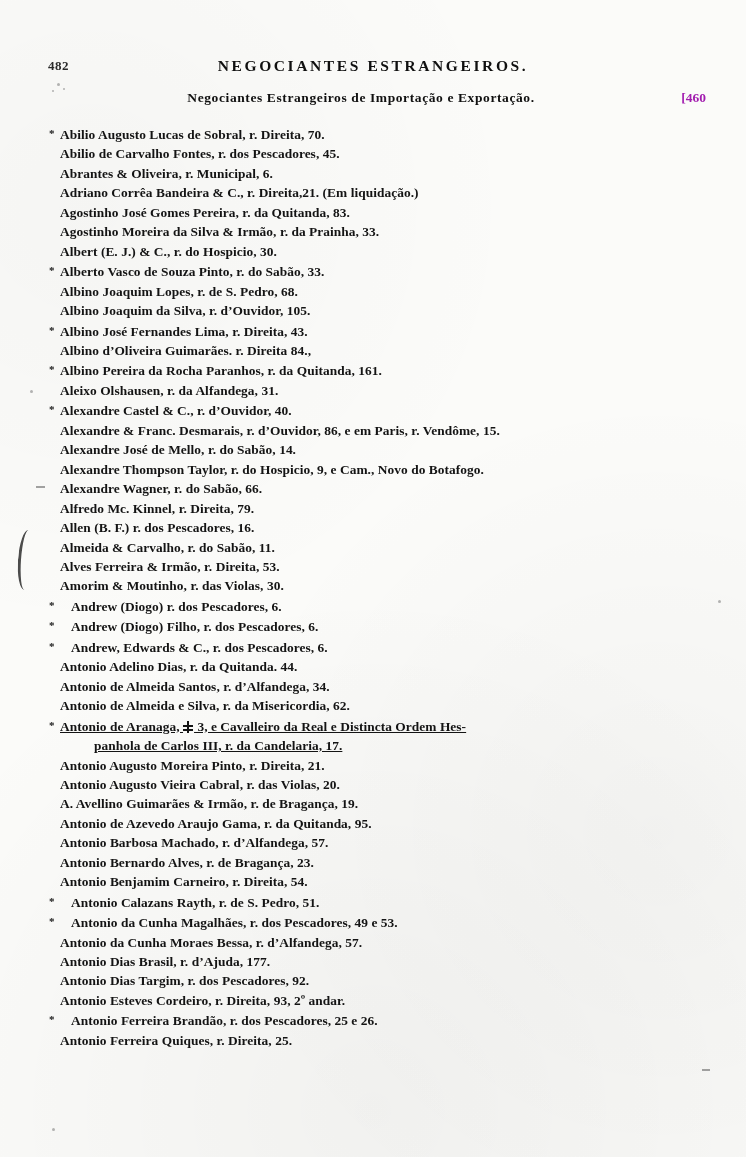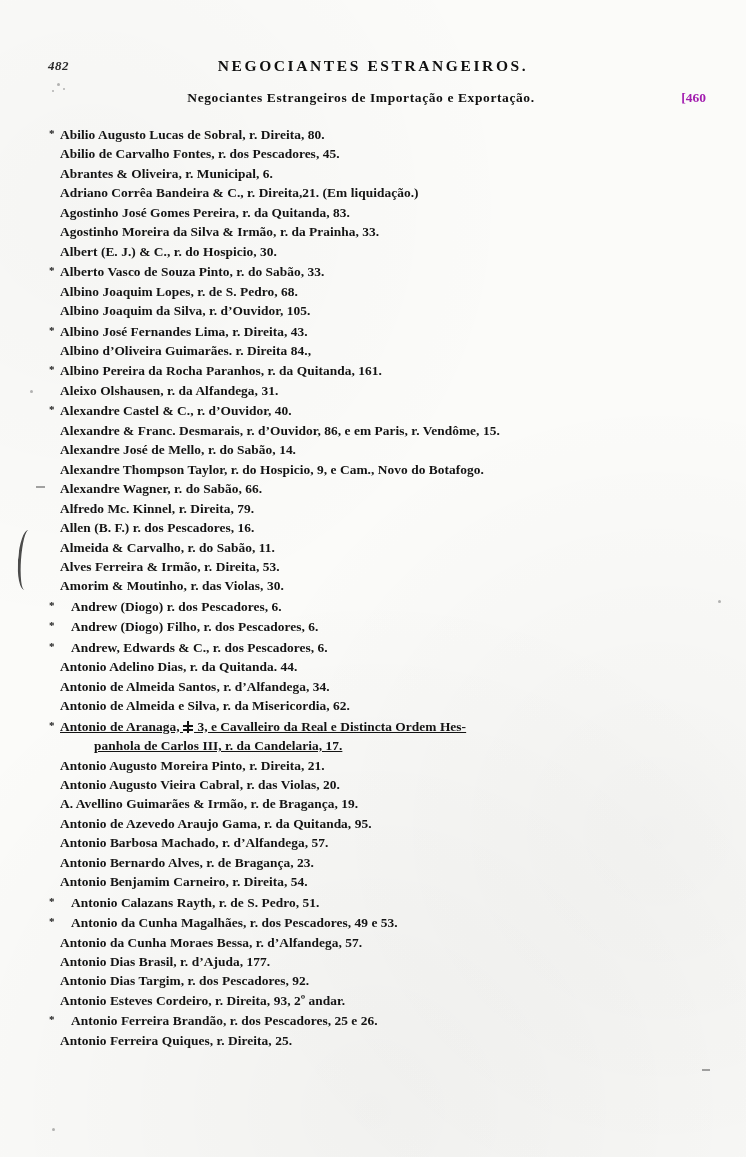--- a/index.html
+++ b/index.html
@@ -39,21 +39,20 @@
     height: 1157px;
   }
   .folio {
     position: absolute;
     left: 48px;
     top: 58px;
     font-size: 13px;
     font-weight: bold;
     letter-spacing: 0.5px;
     color: #2b2b2b;
-    font-style: italic;
   }
   .running-head {
     position: absolute;
     left: 0;
     top: 57px;
     width: 746px;
     text-align: center;
     font-size: 15.5px;
     font-weight: bold;
     letter-spacing: 2.6px;
@@ -167,21 +166,21 @@
 
 <div class="page">
   <div class="sheet">
 
     <div class="folio">482</div>
     <div class="running-head">NEGOCIANTES ESTRANGEIROS.</div>
     <div class="section-head">Negociantes Estrangeiros de Importação e Exportação.</div>
     <div class="folio-right">[460</div>
 
     <div class="entries" id="entry-list">
-        <div class="entry"><span class="star">*</span><span>Abilio Augusto Lucas de Sobral, r. Direita, 80.</span></div>
+        <div class="entry"><span class="star">*</span><span>Abilio Augusto Lucas de Sobral, r. Direita, 70.</span></div>
         <div class="entry"><span>Abilio de Carvalho Fontes, r. dos Pescadores,  45.</span></div>
         <div class="entry"><span>Abrantes &amp; Oliveira, r. Municipal, 6.</span></div>
         <div class="entry"><span>Adriano Corrêa Bandeira &amp; C., r. Direita,21. (Em liquidação.)</span></div>
         <div class="entry"><span>Agostinho José Gomes Pereira, r. da Quitanda, 83.</span></div>
         <div class="entry"><span>Agostinho Moreira da Silva &amp; Irmão, r. da Prainha, 33.</span></div>
         <div class="entry"><span>Albert (E. J.) &amp; C., r. do Hospicio, 30.</span></div>
         <div class="entry"><span class="star">*</span><span>Alberto Vasco de Souza Pinto, r. do Sabão, 33.</span></div>
         <div class="entry"><span>Albino Joaquim Lopes, r. de S. Pedro, 68.</span></div>
         <div class="entry"><span>Albino Joaquim da Silva, r. d’Ouvidor, 105.</span></div>
         <div class="entry"><span class="star">*</span><span>Albino José Fernandes Lima, r. Direita, 43.</span></div>

